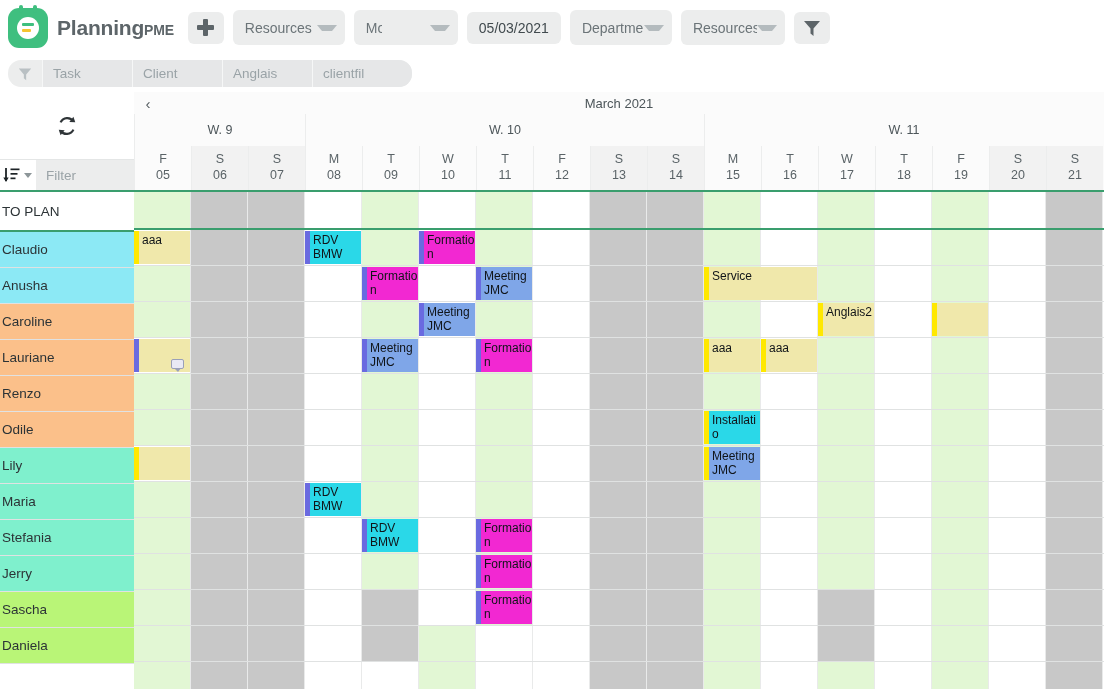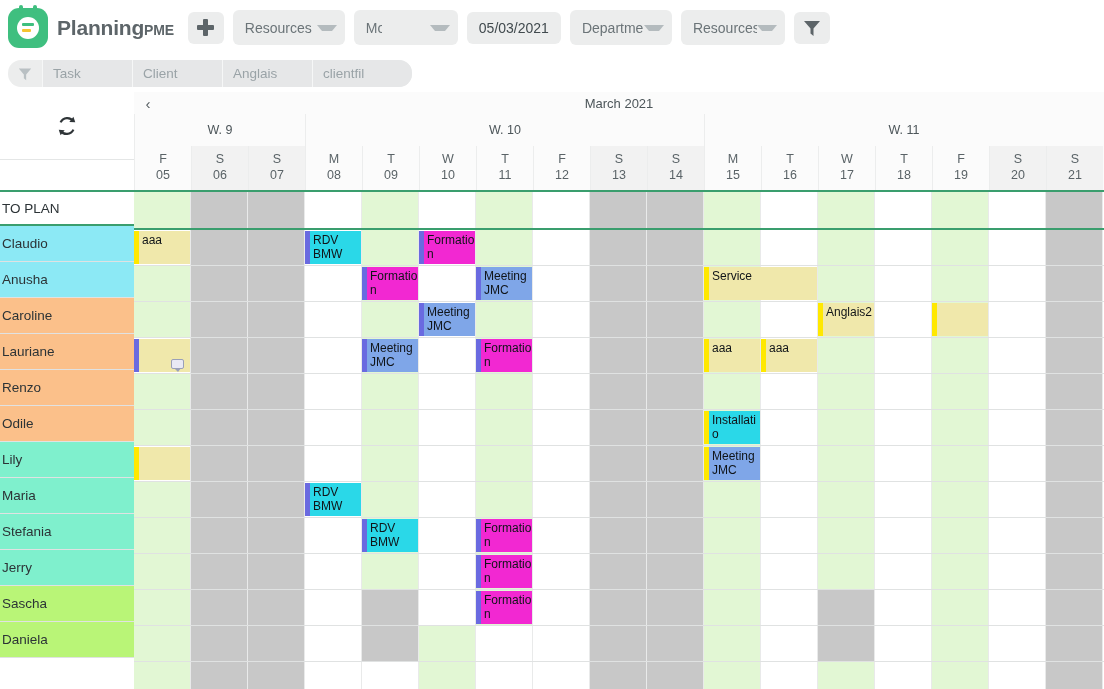--- a/index.html
+++ b/index.html
@@ -170,21 +170,21 @@
   
   .names-col {
     position: absolute; left: 0; top: 192px; width: 134px; height: 497px;
     overflow: hidden;
   }
   .name-row {
     height: 36px; display: flex; align-items: center; padding-left: 2px;
     font-size: 13.5px; color: #2c3336; border-bottom: 1px solid #e0e2e2;
   }
   .name-row.toplan {
-    background: #ffffff; border-bottom: 2px solid #3a9e6e; height: 34px;
+    background: #ffffff; border-bottom: 2px solid #3a9e6e; height: 40px;
   }
 
   .grid {
     position: absolute; left: 134px; top: 192px; width: 970px; height: 497px;
     overflow: hidden;
   }
   .grid-row {
     position: relative; height: 36px; display: flex;
     border-bottom: 1px solid #e0e2e2;
   }
@@ -292,20 +292,35 @@
 
   <div class="left-head">
     <div class="refresh-cell">
       <svg width="22" height="22" viewBox="0 0 24 24">
         <path d="M5 8 A8 8 0 0 1 19 7" stroke="#2f3538" stroke-width="2.4" fill="none"></path>
         <polygon points="19,2 21,8 14.5,7.5" fill="#2f3538"></polygon>
         <path d="M19 16 A8 8 0 0 1 5 17" stroke="#2f3538" stroke-width="2.4" fill="none"></path>
         <polygon points="5,22 3,16 9.5,16.5" fill="#2f3538"></polygon>
       </svg>
     </div>
+    <div class="sortfilter-cell">
+      <div class="sort-icon-wrap">
+        <svg width="17" height="16" viewBox="0 0 17 16">
+          <path d="M3 1 L3 14" stroke="#1d2326" stroke-width="1.8"></path>
+          <polygon points="3,15 0.3,10.5 5.7,10.5" fill="#1d2326"></polygon>
+          <rect x="7.5" y="1.5" width="9" height="1.7" fill="#1d2326"></rect>
+          <rect x="7.5" y="6" width="7" height="1.7" fill="#1d2326"></rect>
+          <rect x="7.5" y="10.5" width="5" height="1.7" fill="#1d2326"></rect>
+        </svg>
+      </div>
+      <span class="sort-caret"></span>
+      <div class="filter-input">
+        <span>Filter</span>
+      </div>
+    </div>
   </div>
 
   <div class="cal-head">
     <div class="month-row">
       <div class="month-label">March 2021</div>
       <div class="nav-prev">‹</div>
     </div>
     <div class="week-row" id="week-row">
         <div class="week-cell" style="width: 171px; flex: 0 0 171px; text-align: center;">W. 9</div>
         <div class="week-cell" style="width: 399px; flex: 0 0 399px;">W. 10</div>

